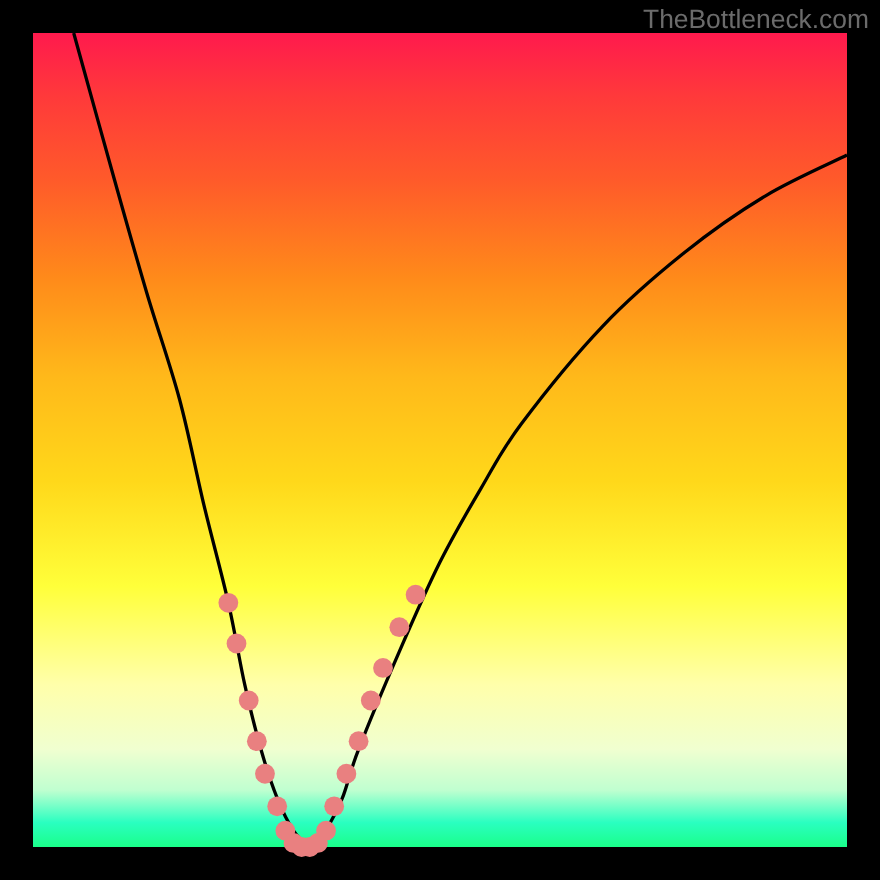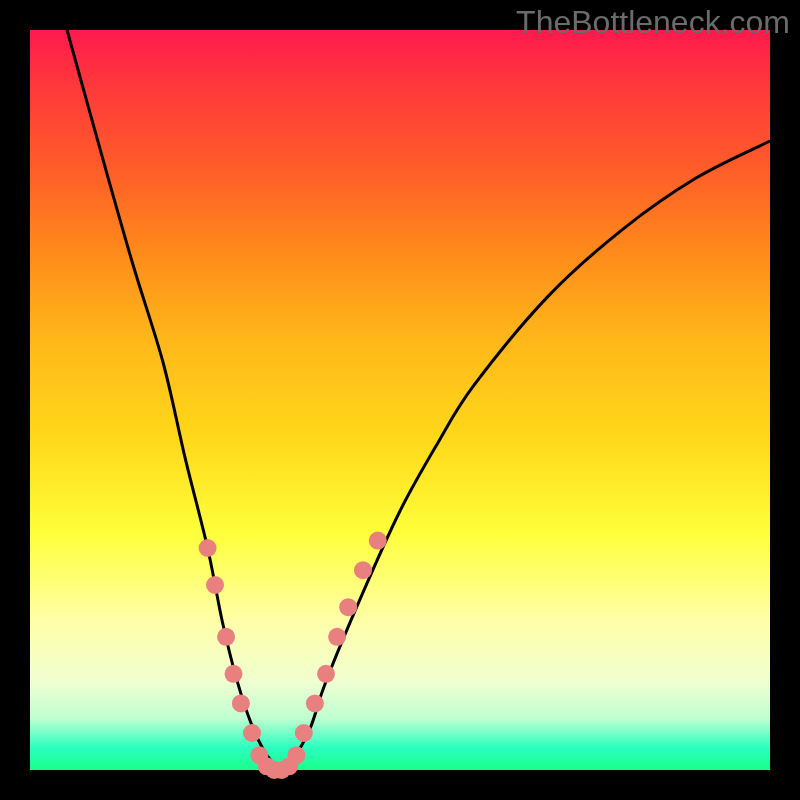--- a/index.html
+++ b/index.html
@@ -30,21 +30,21 @@
       #c0ffd0 93%,
       #2affc0 97%,
       #1aff8a 100%
     );
   }
   .watermark {
     position: absolute;
     top: 4px;
     right: 10px;
     font-family: Arial, Helvetica, sans-serif;
-    font-size: 32px;
+    font-size: 24px;
     font-weight: 500;
     color: #6b6b6b;
     z-index: 10;
   }
   svg.curve {
     position: absolute;
     left: 0;
     top: 0;
     width: 740px;
     height: 740px;

